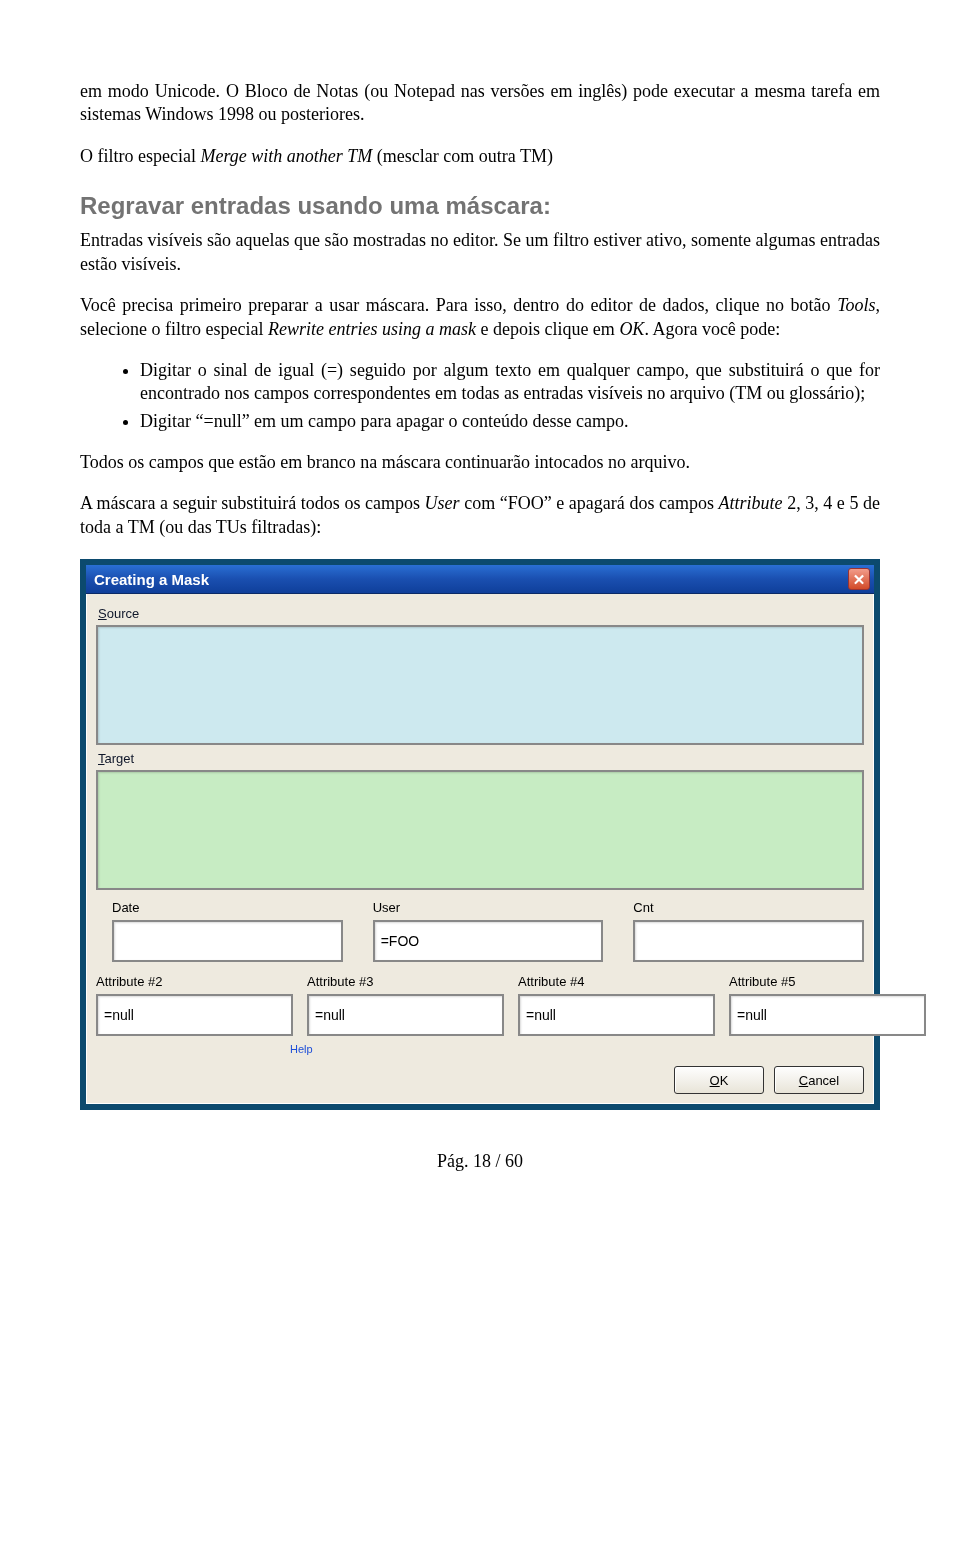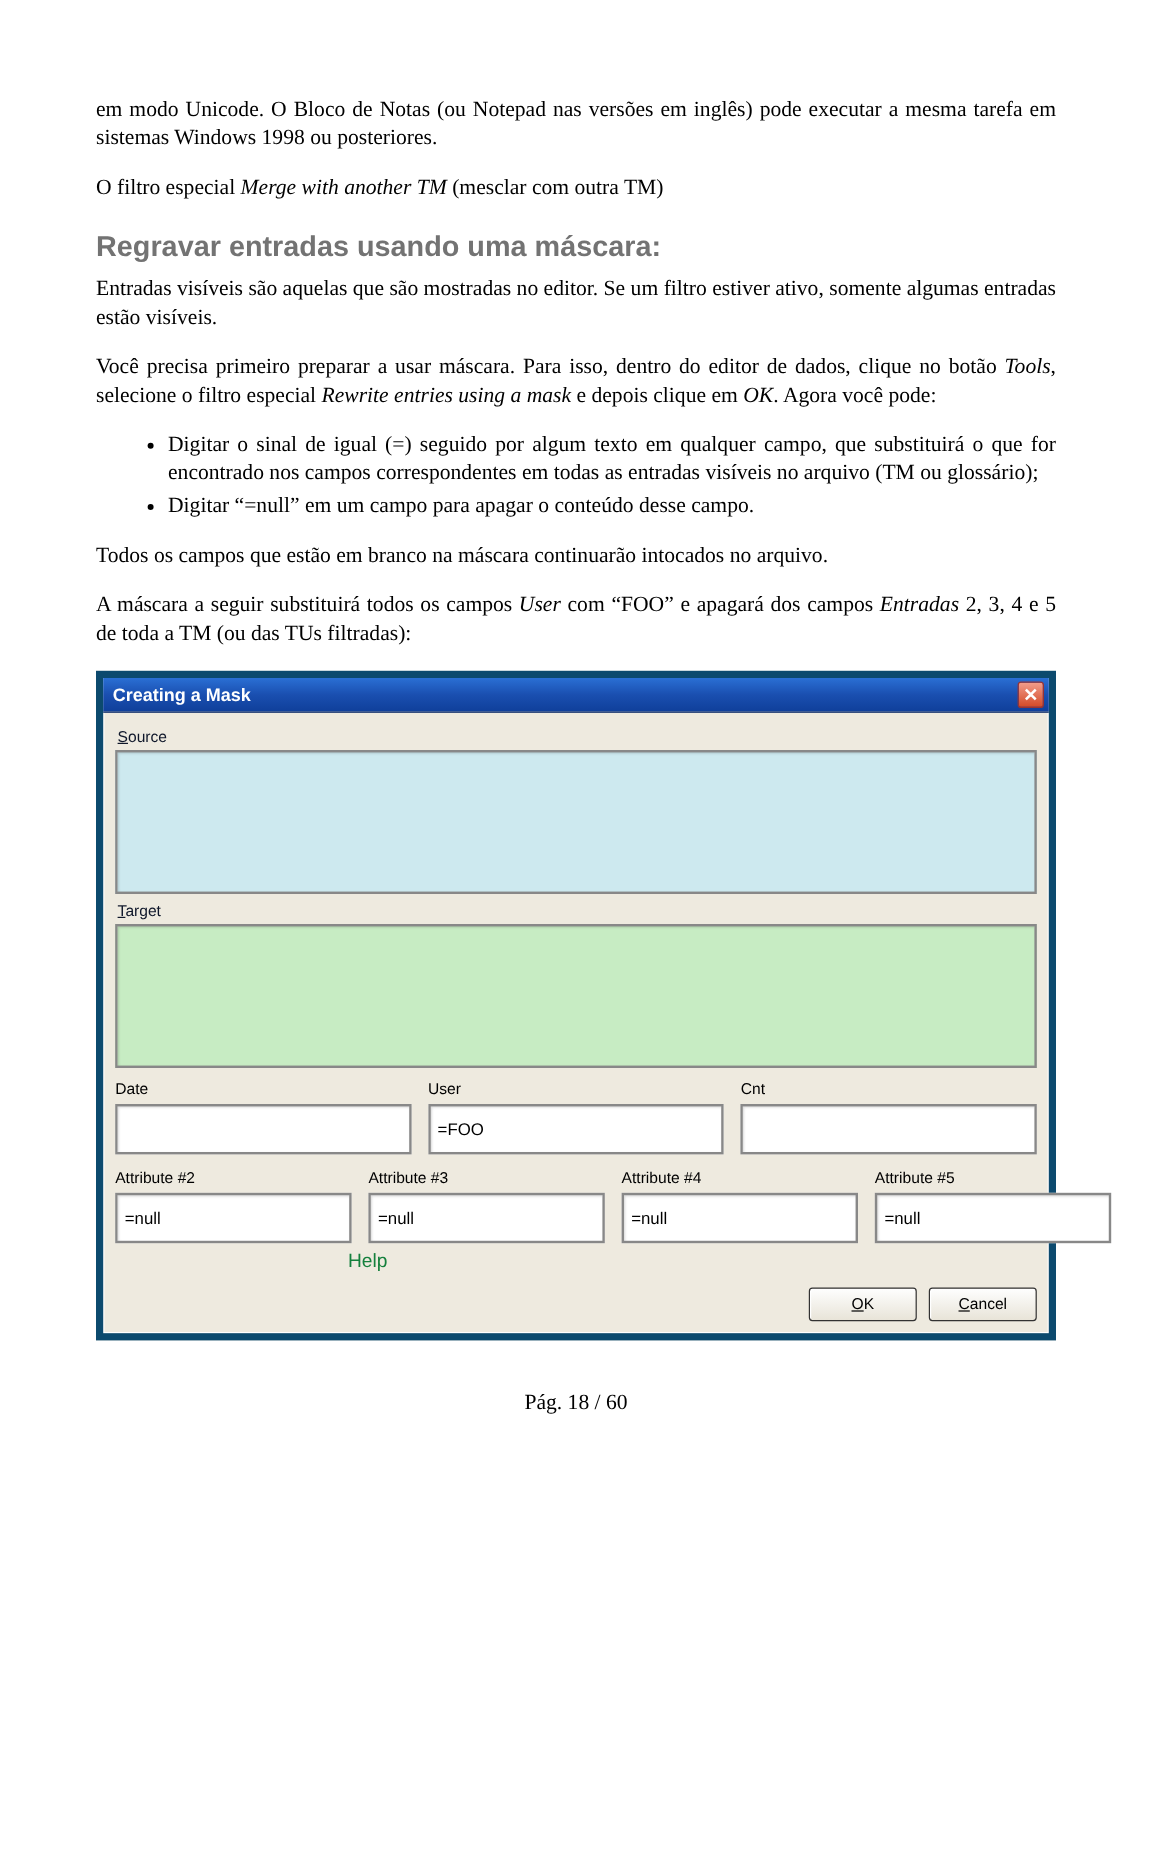--- a/index.html
+++ b/index.html
@@ -88,21 +88,21 @@
     box-sizing: border-box;
     margin-bottom: 2px;
   }
   .src-bg { background: #cde9ef; }
   .tgt-bg { background: #c7ecc3; }
   .mid-row {
     display: flex;
     gap: 14px;
     margin-top: 10px;
   }
-  .mid-col { flex: 1; display: flex; flex-direction: column; }
+  .mid-col { flex: 1; display: flex; flex-direction: column; margin-left: 16px; }
   .mid-col label { font-size: 13px; margin-bottom: 3px; }
   .txtfield {
     height: 42px;
     border: 2px solid #888;
     background: #fff;
     box-shadow: inset 1px 1px 2px rgba(0,0,0,.15);
     padding: 2px 6px;
     font-family: Tahoma, Arial, sans-serif;
     font-size: 14px;
     box-sizing: border-box;
@@ -116,22 +116,22 @@
   .attr-col label { font-size: 13px; margin-bottom: 3px; }
   .help-row {
     display: flex;
     margin-top: 6px;
   }
   .help-label {
     flex: 0 0 25%;
   }
   .help-link {
     flex: 0 0 25%;
-    font-size: 16px;
-    color: #15803d;
+    font-size: 11px;
+    color: #1d4ed8;
     padding-left: 2px;
   }
   .button-row {
     display: flex;
     justify-content: flex-end;
     gap: 10px;
     margin-top: 10px;
   }
   .win-btn {
     min-width: 90px;
@@ -163,21 +163,21 @@
 </p>
 
 <ul class="bullets">
   <li>Digitar o sinal de igual (=) seguido por algum texto em qualquer campo, que substituirá o que for encontrado nos campos correspondentes em todas as entradas visíveis no arquivo (TM ou glossário);</li>
   <li>Digitar “=null” em um campo para apagar o conteúdo desse campo.</li>
 </ul>
 
 <p class="para">Todos os campos que estão em branco na máscara continuarão intocados no arquivo.</p>
 
 <p class="para">
-  <span>A máscara a seguir substituirá todos os campos </span><span class="italic">User</span><span> com “FOO” e apagará dos campos </span><span class="italic">Entradas</span><span> 2, 3, 4 e 5 de toda a TM (ou das TUs filtradas):</span>
+  <span>A máscara a seguir substituirá todos os campos </span><span class="italic">User</span><span> com “FOO” e apagará dos campos </span><span class="italic">Attribute</span><span> 2, 3, 4 e 5 de toda a TM (ou das TUs filtradas):</span>
 </p>
 
 <div class="dialog-wrap">
   <div class="titlebar">
     <span>Creating a Mask</span>
     <div class="close-x">✕</div>
   </div>
   <div class="dlg-body">
     <div class="section-label">
       <span class="uline">S</span><span>ource</span>

